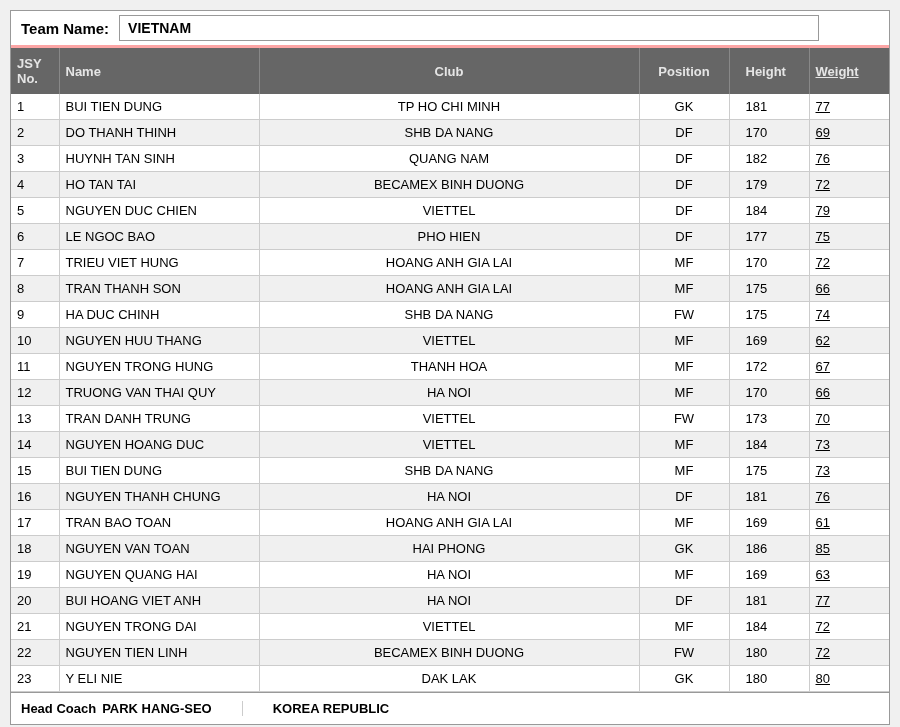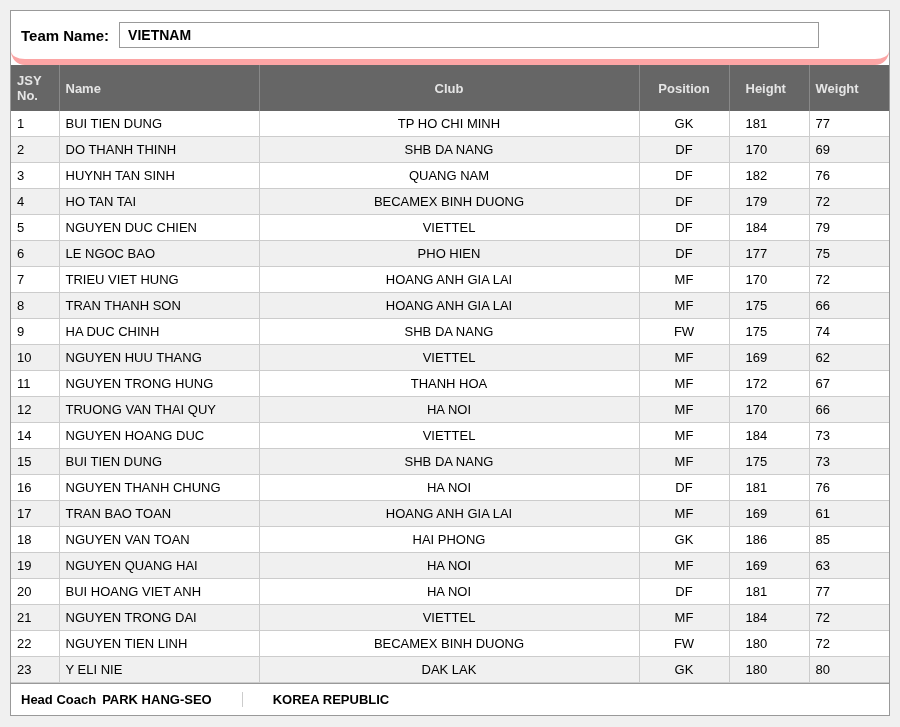--- a/index.html
+++ b/index.html
@@ -13,24 +13,23 @@
       padding: 10px;
     }
     .page-container {
       width: 880px;
       background: white;
       border: 1px solid #999;
     }
     .team-name-row {
       display: flex;
       align-items: center;
-      padding: 11px 10px;
+      padding: 4px 10px;
       background: #ffffff;
-      border-bottom: 6px solid #fca5a5;
-      border-radius: 14px;
+      border-bottom: 3px solid #fca5a5;
     }
     .team-name-label {
       font-weight: bold;
       font-size: 15px;
       margin-right: 10px;
       white-space: nowrap;
     }
     .team-name-input {
       border: 1px solid #999;
       padding: 4px 8px;
@@ -68,21 +67,21 @@
       padding: 5px 6px;
       border-right: 1px solid #ccc;
       font-size: 13px;
     }
     tbody td:last-child { border-right: none; }
     .col-jsy { width: 48px; }
     .col-name { width: 200px; }
     .col-club { width: auto; text-align: center; }
     .col-position { width: 90px; text-align: center; }
     .col-height { width: 80px; padding-left: 16px; }
-    .col-weight { width: 80px; }
+    .col-weight { width: 80px; text-decoration: underline; }
     .footer-row {
       display: flex;
       align-items: center;
       padding: 8px 10px;
       border-top: 1px solid #999;
       background: #ffffff;
       gap: 20px;
     }
     .footer-label {
       font-weight: bold;
@@ -216,20 +215,28 @@
     </tr>
         <tr>
       <td class="col-jsy">12</td>
       <td class="col-name">TRUONG VAN THAI QUY</td>
       <td class="col-club center">HA NOI</td>
       <td class="col-position">MF</td>
       <td class="col-height">170</td>
       <td class="col-weight">66</td>
     </tr>
         <tr>
+      <td class="col-jsy">13</td>
+      <td class="col-name">TRAN DANH TRUNG</td>
+      <td class="col-club center">VIETTEL</td>
+      <td class="col-position">FW</td>
+      <td class="col-height">173</td>
+      <td class="col-weight">70</td>
+    </tr>
+        <tr>
       <td class="col-jsy">14</td>
       <td class="col-name">NGUYEN HOANG DUC</td>
       <td class="col-club center">VIETTEL</td>
       <td class="col-position">MF</td>
       <td class="col-height">184</td>
       <td class="col-weight">73</td>
     </tr>
         <tr>
       <td class="col-jsy">15</td>
       <td class="col-name">BUI TIEN DUNG</td>

